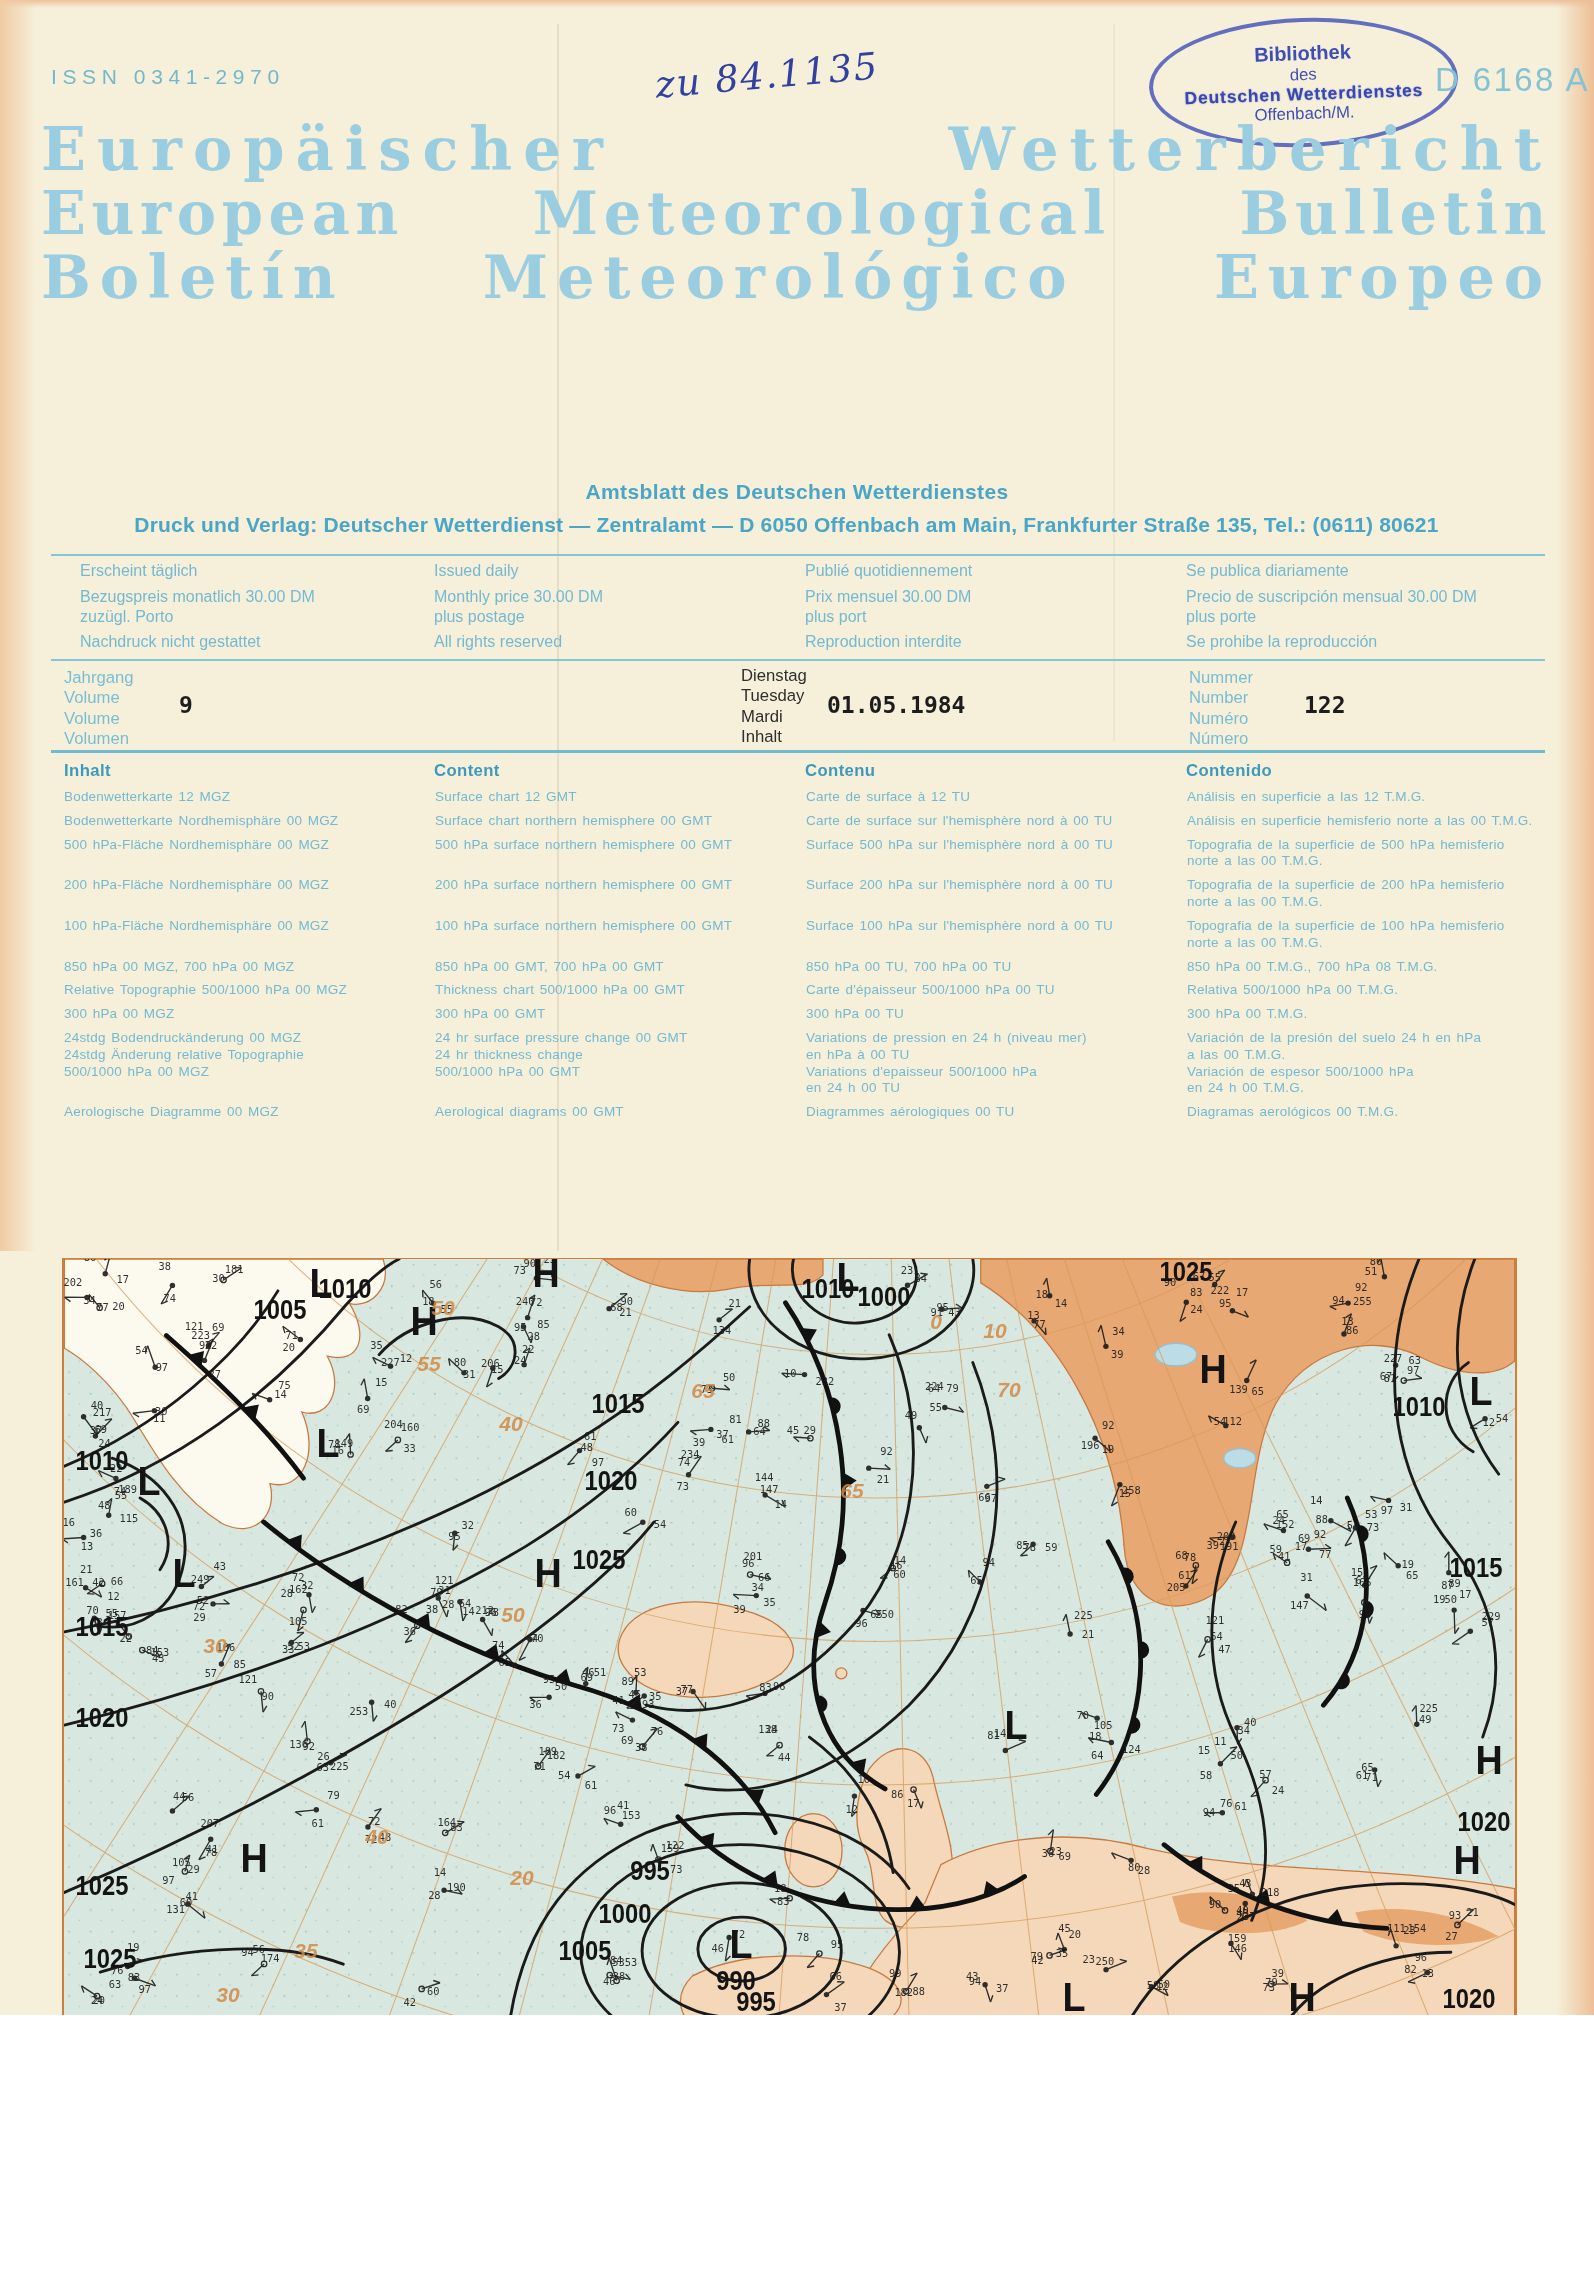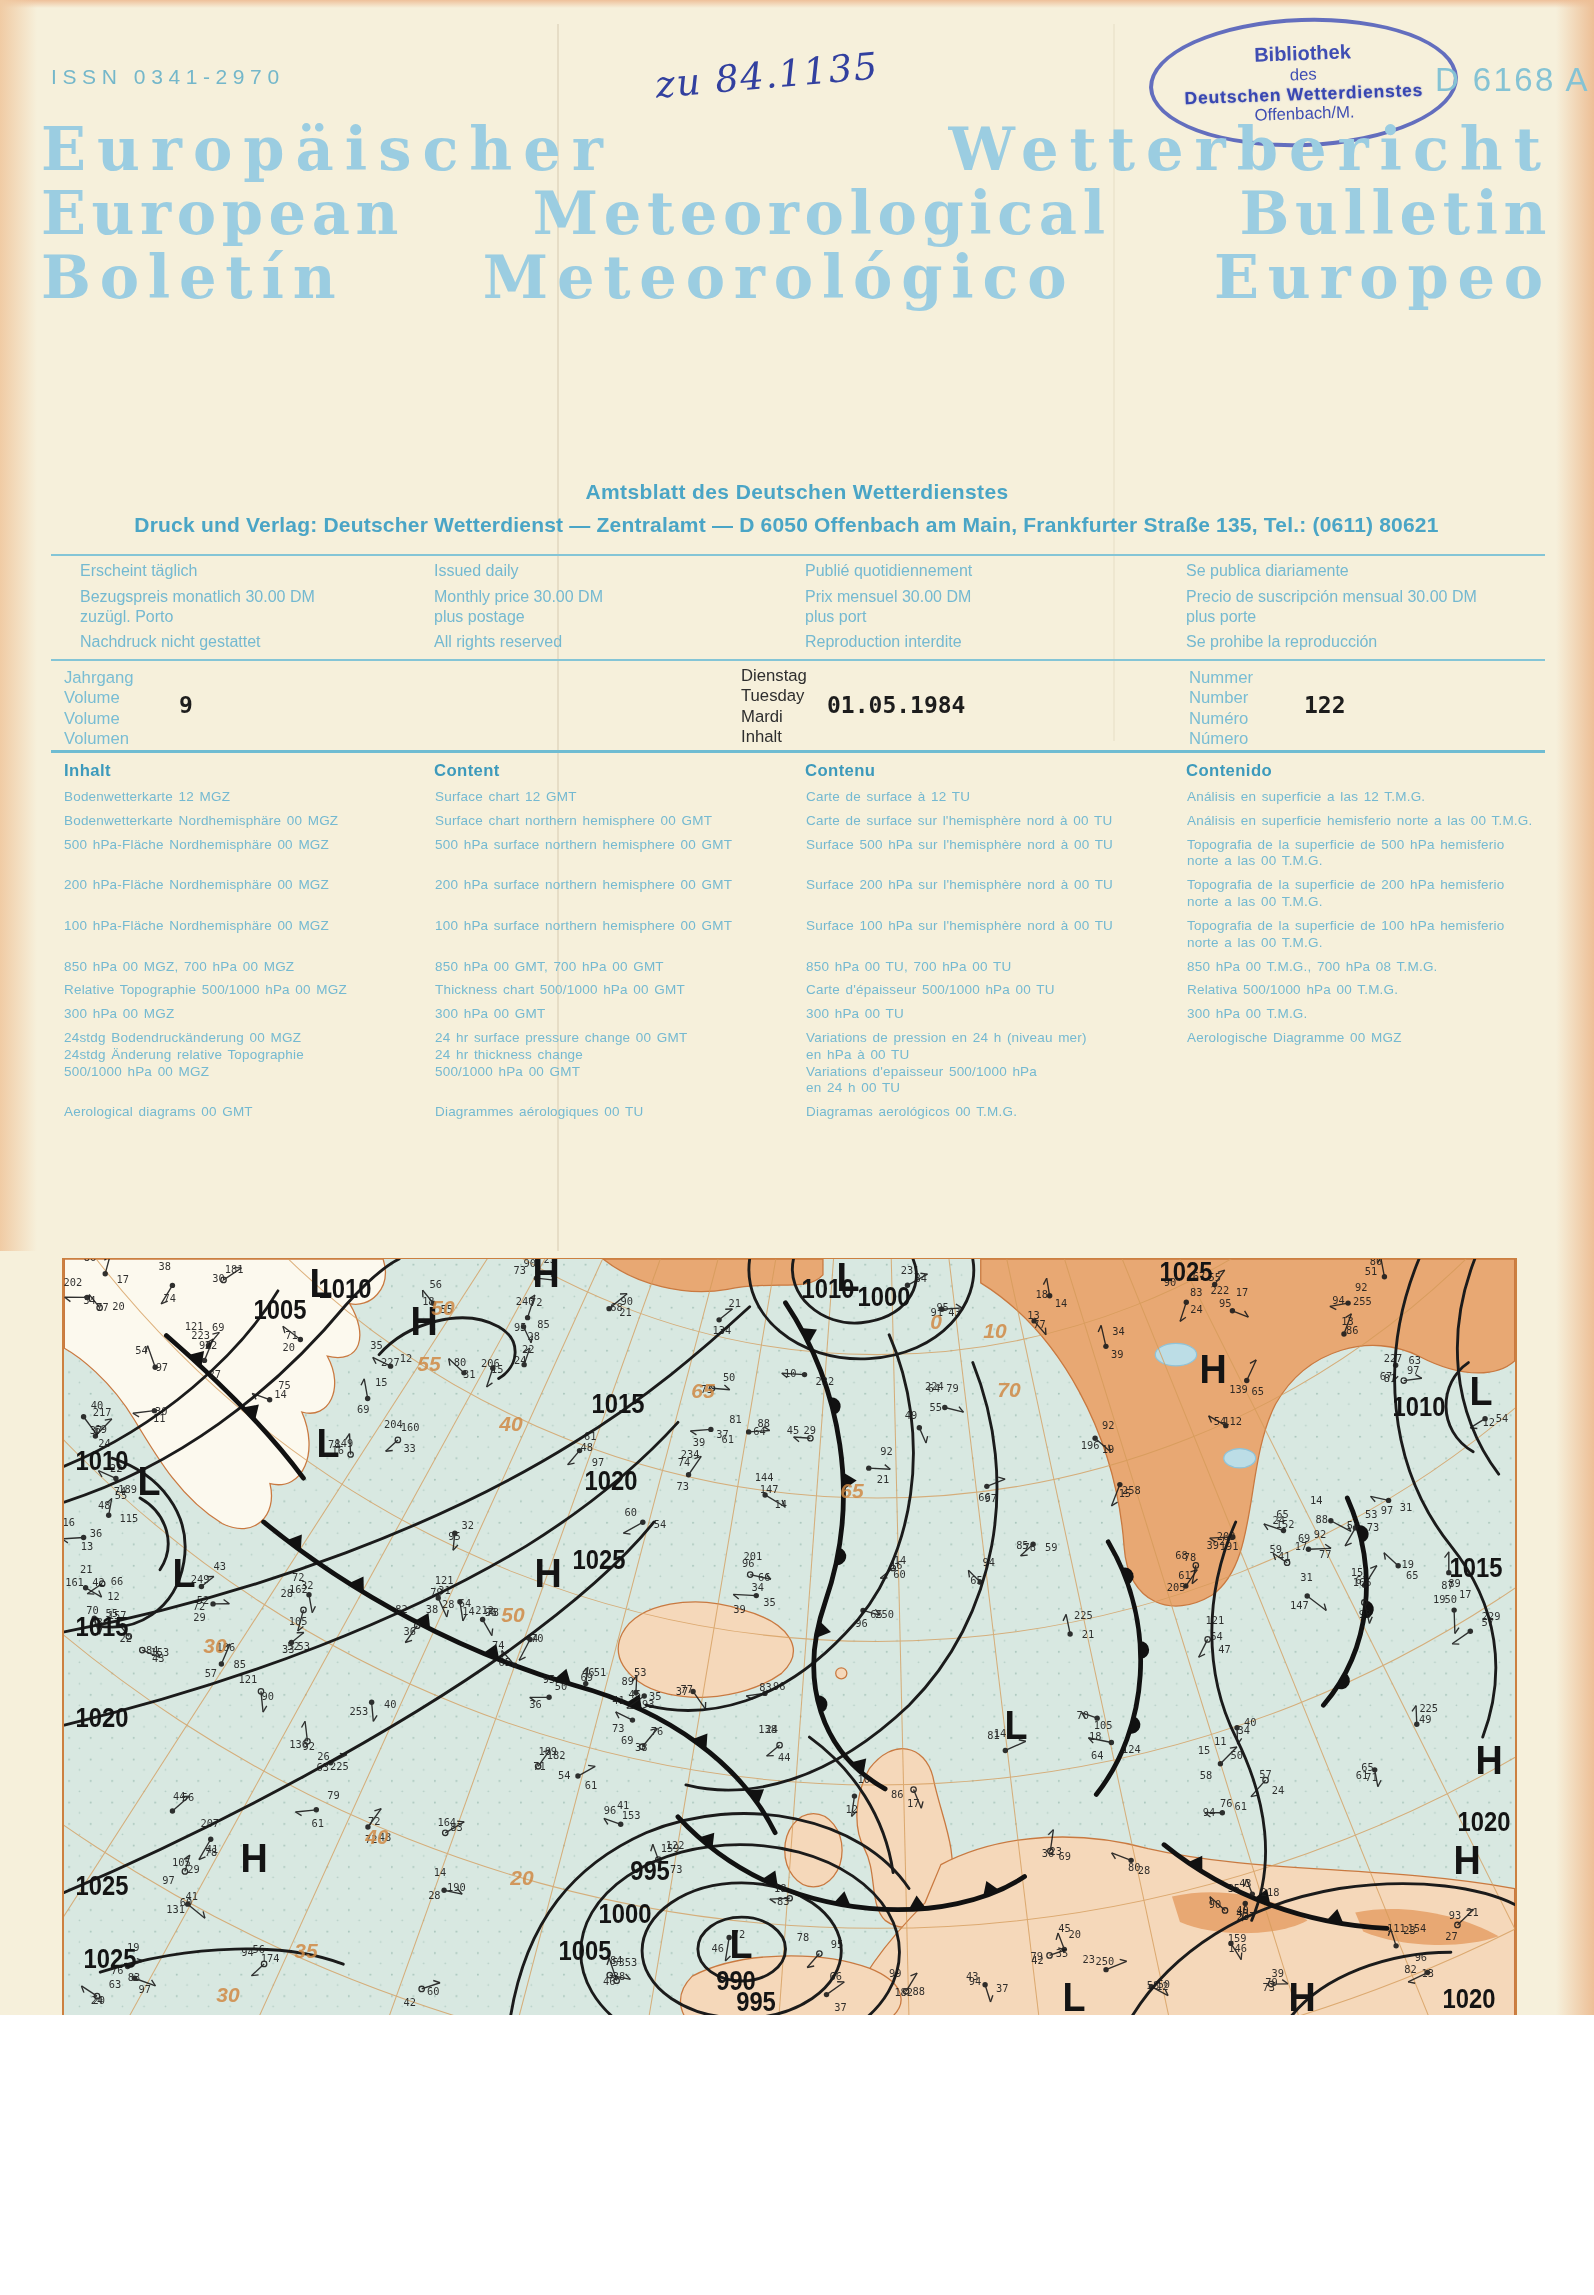--- a/index.html
+++ b/index.html
@@ -194,20 +194,24 @@
       <div class="cont-cell">24stdg Bodendruckänderung 00 MGZ
 24stdg Änderung relative Topographie
 500/1000 hPa 00 MGZ</div>
       <div class="cont-cell">24 hr surface pressure change 00 GMT
 24 hr thickness change
 500/1000 hPa 00 GMT</div>
       <div class="cont-cell">Variations de pression en 24 h (niveau mer)
 en hPa à 00 TU
 Variations d'epaisseur 500/1000 hPa
 en 24 h 00 TU</div>
+      <div class="cont-cell">Variación de la presión del suelo 24 h en hPa
+a las 00 T.M.G.
+Variación de espesor 500/1000 hPa
+en 24 h 00 T.M.G.</div>
       <div class="cont-cell">Aerologische Diagramme 00 MGZ</div>
       <div class="cont-cell">Aerological diagrams 00 GMT</div>
       <div class="cont-cell">Diagrammes aérologiques 00 TU</div>
       <div class="cont-cell">Diagramas aerológicos 00 T.M.G.</div>
     </div>
 
   <div class="abs map">
     <svg id="map-svg" width="1451" height="757" viewBox="0 0 1820 950">
       <defs>
         <pattern id="stip" width="27" height="27" patternUnits="userSpaceOnUse">

